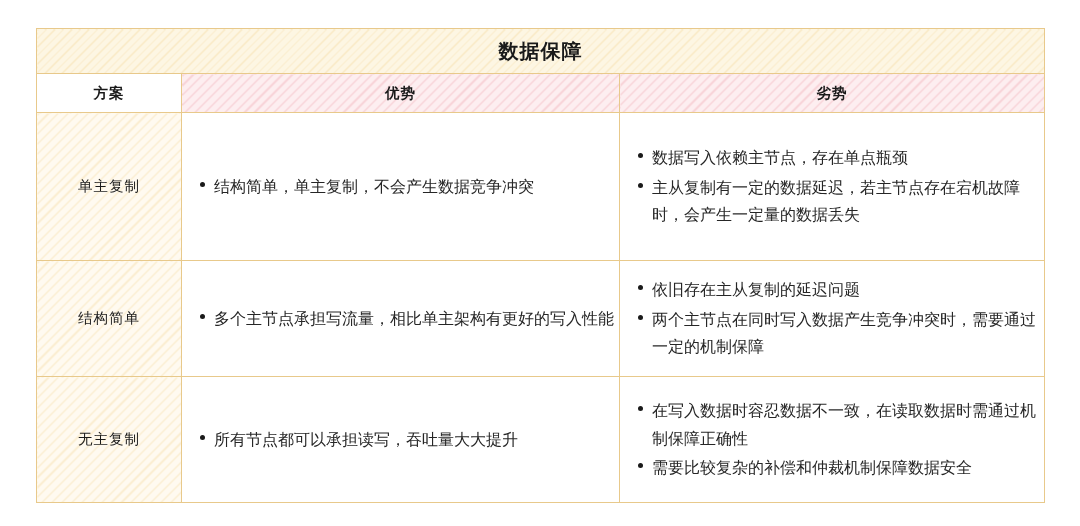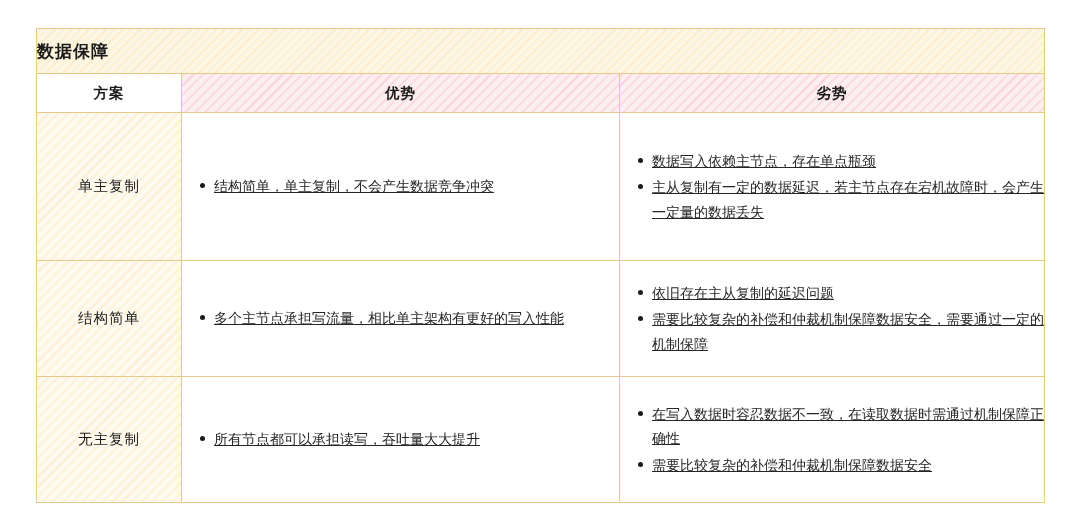--- a/index.html
+++ b/index.html
@@ -32,22 +32,23 @@
     table-layout: fixed;
   }
   table.data-table td, table.data-table th {
     border: 1px solid #e8c98b;
     padding: 0;
     vertical-align: middle;
   }
   
   .title-cell {
     height: 44px;
+    text-align: center;
     font-weight: bold;
-    font-size: 17px;
+    font-size: 20px;
     letter-spacing: 1px;
     background-color: #fdf6e3;
     background-image: repeating-linear-gradient(
       135deg,
       rgba(240, 205, 130, 0.33) 0px,
       rgba(240, 205, 130, 0.33) 1px,
       rgba(255, 255, 255, 0) 1px,
       rgba(255, 255, 255, 0) 6px
     );
     color: #1a1a1a;
@@ -92,26 +93,25 @@
     background: #ffffff;
     padding: 14px 18px 14px 22px;
   }
   ul.bullets {
     margin: 0;
     padding: 0 0 0 18px;
     list-style: none;
   }
   ul.bullets li {
     position: relative;
-    font-size: 14px;
+    font-size: 16px;
     line-height: 1.72;
     color: #262626;
     padding-left: 14px;
     margin: 0 0 2px 0;
-    text-decoration: underline;
   }
   ul.bullets li:last-child {
     margin-bottom: 0;
   }
   ul.bullets li::before {
     content: "";
     position: absolute;
     left: 0;
     top: 9px;
     width: 5px;
@@ -165,21 +165,21 @@
         <tr class="row-2">
           <td class="scheme-cell">结构简单</td>
           <td class="body-cell">
             <ul class="bullets">
               <li>多个主节点承担写流量，相比单主架构有更好的写入性能</li>
             </ul>
           </td>
           <td class="body-cell">
             <ul class="bullets">
               <li>依旧存在主从复制的延迟问题</li>
-              <li>需要比较复杂的补偿和仲裁机制保障数据安全，需要通过一定的机制保障</li>
+              <li>两个主节点在同时写入数据产生竞争冲突时，需要通过一定的机制保障</li>
             </ul>
           </td>
         </tr>
 
         <tr class="row-3">
           <td class="scheme-cell">无主复制</td>
           <td class="body-cell">
             <ul class="bullets">
               <li>所有节点都可以承担读写，吞吐量大大提升</li>
             </ul>

